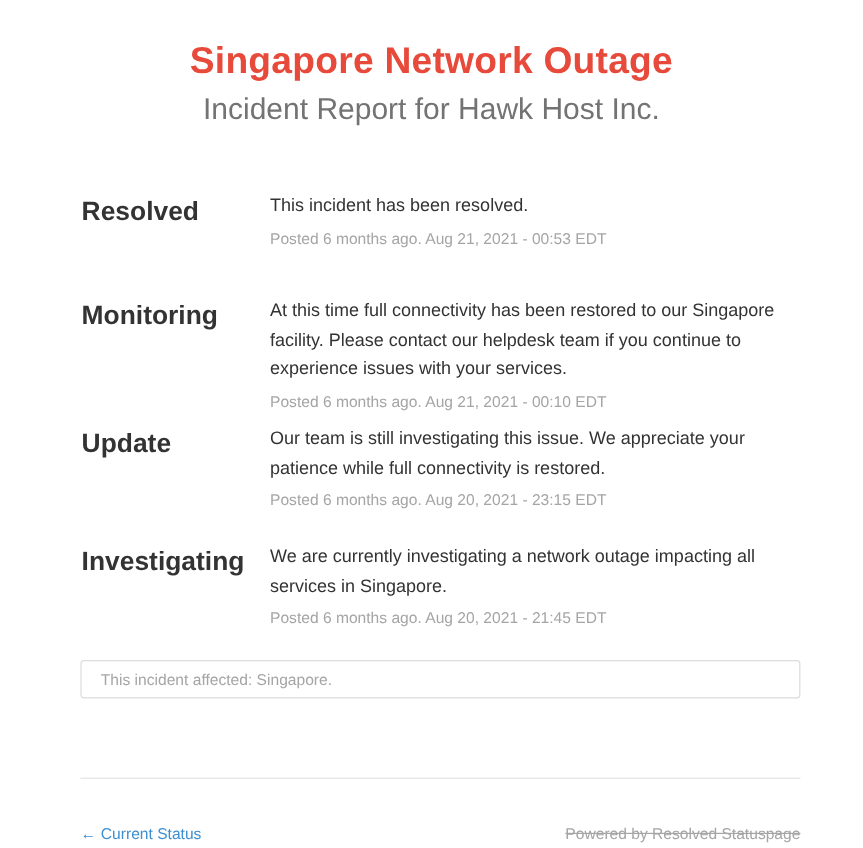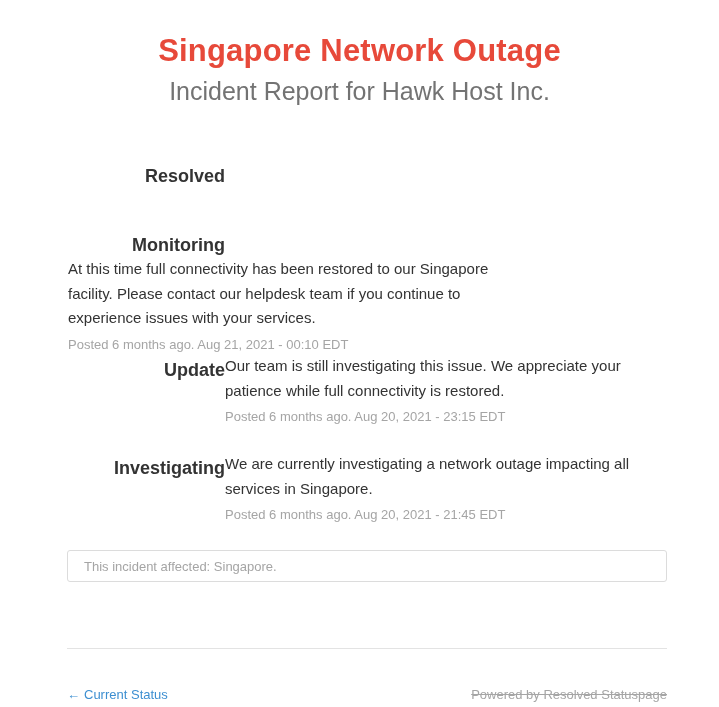--- a/index.html
+++ b/index.html
@@ -43,26 +43,25 @@
       width: 600px;
     }
     .update-row {
       display: flex;
       position: absolute;
       left: 0;
       width: 600px;
     }
     .update-status {
       width: 157px;
-      font-size: 18px;
+      font-size: 22px;
       font-weight: bold;
       color: #333333;
       line-height: 24px;
       padding-top: 4px;
-      text-align: right;
     }
     .update-body {
       width: 440px;
     }
     .update-text {
       font-size: 15px;
       color: #333333;
       line-height: 24.5px;
     }
     .update-meta {
@@ -126,23 +125,27 @@
 <div class="page">
 
   <div class="header">
     <div class="title">Singapore Network Outage</div>
     <div class="subtitle">Incident Report for Hawk Host Inc.</div>
   </div>
 
   <div class="updates">
     <div class="update-row" style="top:0px;">
       <div class="update-status">Resolved</div>
+      <div class="update-body">
+        <div class="update-text">This incident has been resolved.</div>
+        <div class="update-meta">Posted 6 months ago. Aug 21, 2021 - 00:53 EDT</div>
+      </div>
     </div>
 
-    <div class="update-row" style="top:69px;flex-direction:column;">
+    <div class="update-row" style="top:87px;">
       <div class="update-status">Monitoring</div>
       <div class="update-body">
         <div class="update-text">At this time full connectivity has been restored to our Singapore facility. Please contact our helpdesk team if you continue to experience issues with your services.</div>
         <div class="update-meta">Posted 6 months ago. Aug 21, 2021 - 00:10 EDT</div>
       </div>
     </div>
 
     <div class="update-row" style="top:194px;">
       <div class="update-status">Update</div>
       <div class="update-body">

